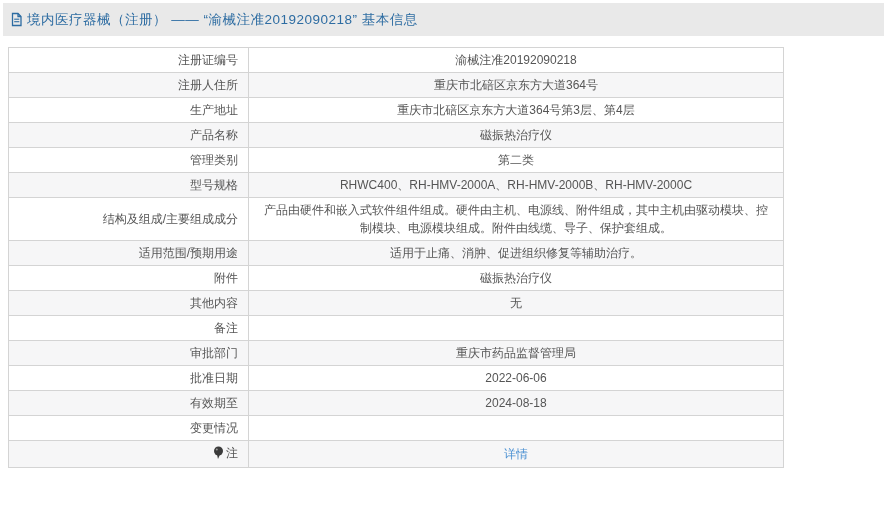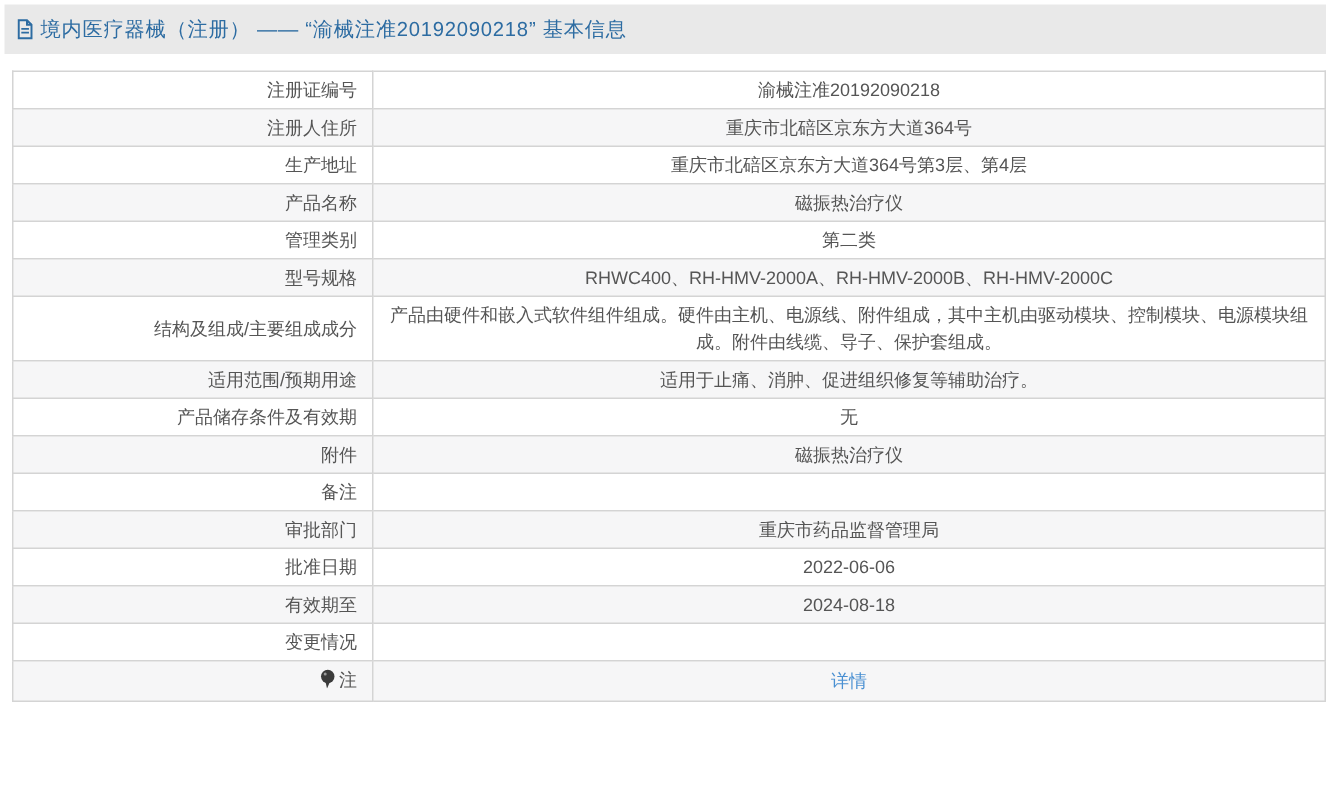--- a/index.html
+++ b/index.html
@@ -25,21 +25,21 @@
   .header-band .doc-icon {
     display: inline-flex;
     align-items: center;
     margin-right: 4px;
   }
   .page-title { letter-spacing: 0.5px; white-space: nowrap; }
 
   
   table.info-table {
     margin: 11px 3px 0 8px;
-    width: 876px;
+    width: 776px;
     border-collapse: collapse;
     border: 1px solid #c6c6c6;
     font-size: 12px;
     color: #555555;
     table-layout: fixed;
   }
   table.info-table td {
     border: 1px solid #d4d4d4;
     padding: 3px 10px;
     height: 24px;
@@ -115,26 +115,26 @@
       </tr>
       <tr>
         <td class="cell-label">结构及组成/主要组成成分</td>
         <td class="cell-value">产品由硬件和嵌入式软件组件组成。硬件由主机、电源线、附件组成，其中主机由驱动模块、控制模块、电源模块组成。附件由线缆、导子、保护套组成。</td>
       </tr>
       <tr>
         <td class="cell-label">适用范围/预期用途</td>
         <td class="cell-value">适用于止痛、消肿、促进组织修复等辅助治疗。</td>
       </tr>
       <tr>
-        <td class="cell-label">产品储存条件及有效期</td>
-        <td class="cell-value">无</td>
+        <td class="cell-label">附件</td>
+        <td class="cell-value">磁振热治疗仪</td>
       </tr>
       <tr>
-        <td class="cell-label">附件</td>
-        <td class="cell-value">磁振热治疗仪</td>
+        <td class="cell-label">其他内容</td>
+        <td class="cell-value">无</td>
       </tr>
       <tr>
         <td class="cell-label">备注</td>
         <td class="cell-value"></td>
       </tr>
       <tr>
         <td class="cell-label">审批部门</td>
         <td class="cell-value">重庆市药品监督管理局</td>
       </tr>
       <tr>

